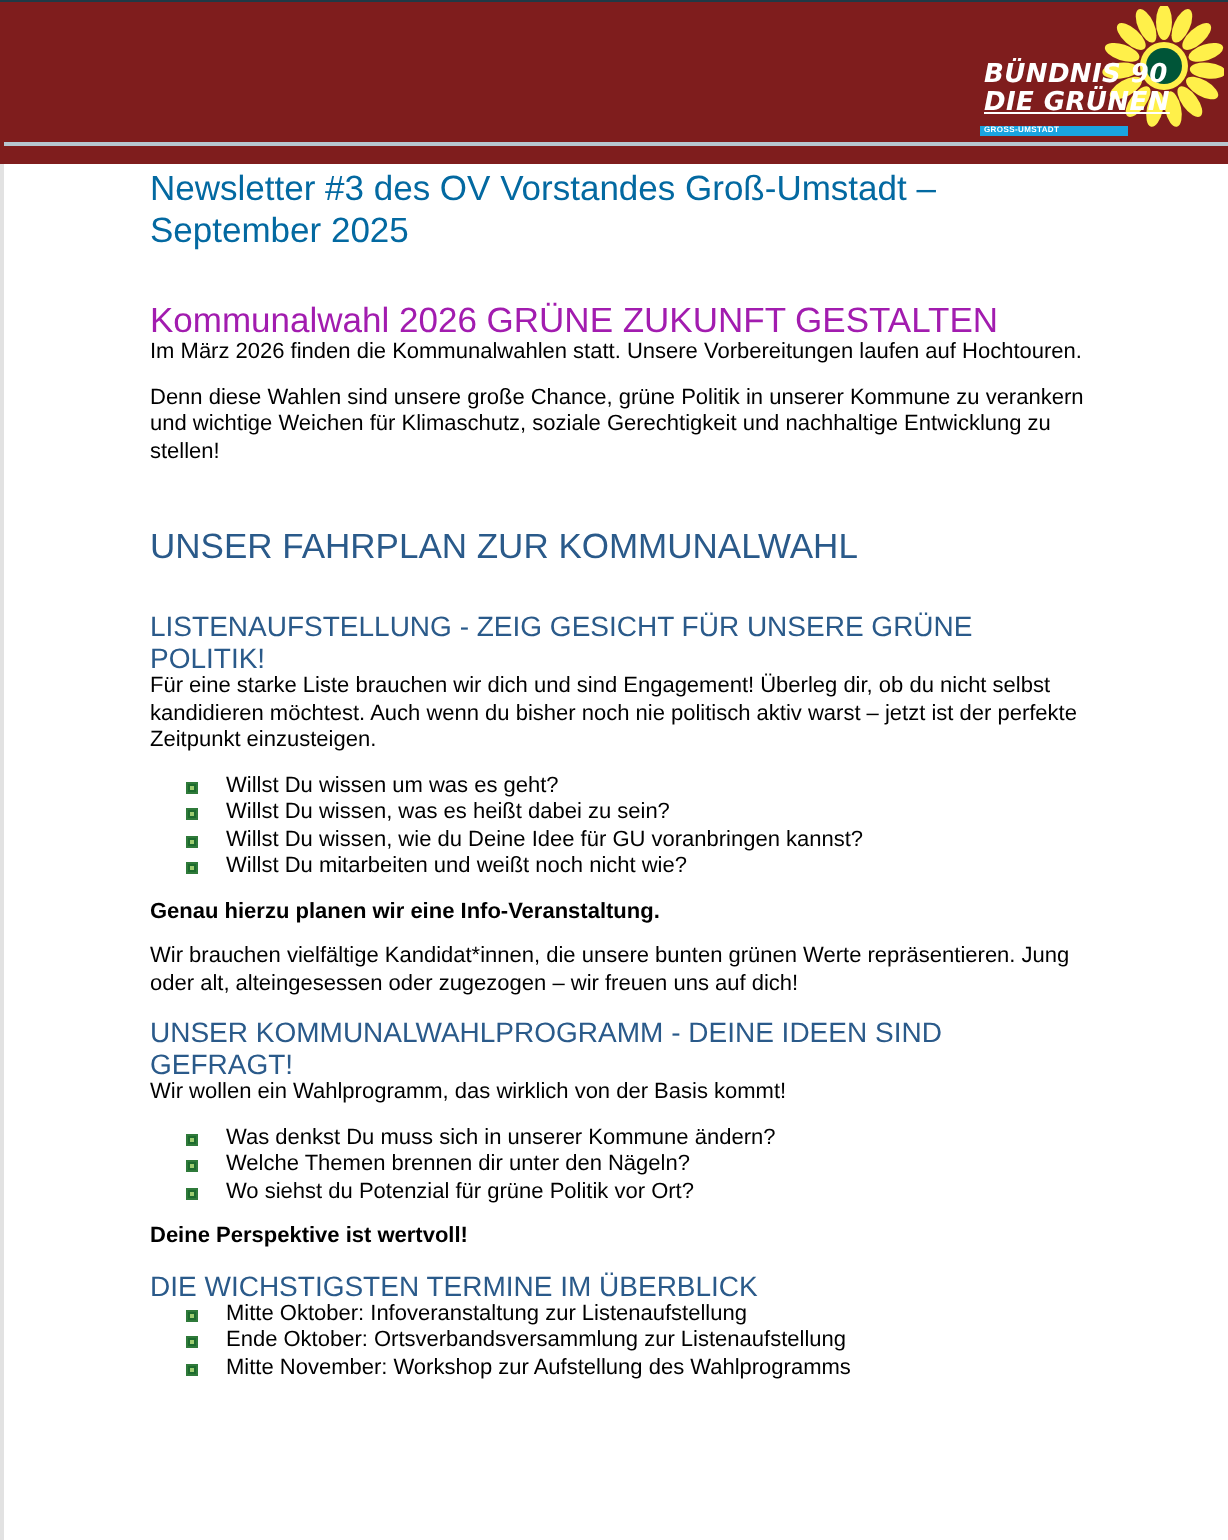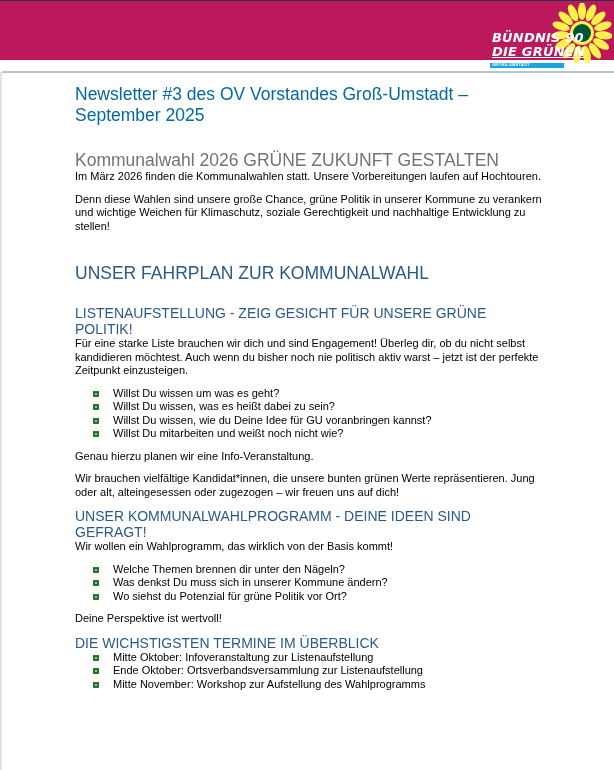--- a/index.html
+++ b/index.html
@@ -8,22 +8,22 @@
     background: #ffffff;
     font-family: "Liberation Sans", sans-serif;
     color: #000;
     position: relative;
   }
   .page-edge {
     position: absolute; left: 0; top: 72px; bottom: 0; width: 2px;
     background: #e2e2e2;
   }
   .header {
-    position: absolute; left: 0; top: 0; width: 614px; height: 60px;
-    background: #be185d;
+    position: absolute; left: 0; top: 0; width: 614px; height: 82px;
+    background: #7f1d1d;
     border-top: 1px solid #1f3a46;
     box-sizing: border-box;
   }
   .header-rule {
     position: absolute; left: 2px; top: 71px; width: 612px; height: 2px;
     background: #b7c6cf;
   }
   .logo {
     position: absolute; left: 484px; top: 0; width: 130px; height: 72px;
   }
@@ -48,36 +48,36 @@
 
   .content {
     position: absolute; left: 75px; top: 84px; width: 470px;
     font-size: 11px; line-height: 13.5px;
   }
   .title {
     color: #0369a1; font-size: 17.5px; line-height: 21px; margin: 0;
     font-weight: normal;
   }
   .h1 {
-    color: #737373; font-size: 17.5px; line-height: 20px; margin: 24px 0 0 0;
+    color: #a21caf; font-size: 17.5px; line-height: 20px; margin: 24px 0 0 0;
     font-weight: normal;
   }
   .h1b {
     color: #2a5a8a; font-size: 17.5px; line-height: 20px; margin: 30px 0 0 0;
     font-weight: normal;
   }
   .h2 {
     color: #2a5a8a; font-size: 14px; line-height: 16px; margin: 22px 0 0 0;
     font-weight: normal;
   }
   .h2.tight { margin-top: 9px; }
   .h2.tight2 { margin-top: 9px; }
   p { margin: 0; }
   p.gap { margin-top: 9px; }
-  p.bold { font-weight: normal; }
+  p.bold { font-weight: bold; }
   ul.bullets {
     list-style: none; margin: 9px 0 0 0; padding: 0 0 0 18px;
   }
   ul.bullets.tightlist { margin-top: 0; }
   ul.bullets li {
     position: relative; padding-left: 20px; line-height: 13.5px;
   }
   ul.bullets li .bullet {
     position: absolute; left: 0; top: 4px; width: 6px; height: 6px;
     background: #1c6b2e; box-sizing: border-box;
@@ -143,22 +143,22 @@
     <li><span class="bullet"></span><span>Willst Du wissen, was es heißt dabei zu sein?</span></li>
     <li><span class="bullet"></span><span>Willst Du wissen, wie du Deine Idee für GU voranbringen kannst?</span></li>
     <li><span class="bullet"></span><span>Willst Du mitarbeiten und weißt noch nicht wie?</span></li>
   </ul>
   <p class="gap bold">Genau hierzu planen wir eine Info-Veranstaltung.</p>
   <p class="gap">Wir brauchen vielfältige Kandidat*innen, die unsere bunten grünen Werte repräsentieren. Jung oder alt, alteingesessen oder zugezogen – wir freuen uns auf dich!</p>
 
   <h3 class="h2 tight">UNSER KOMMUNALWAHLPROGRAMM - DEINE IDEEN SIND GEFRAGT!</h3>
   <p>Wir wollen ein Wahlprogramm, das wirklich von der Basis kommt!</p>
   <ul class="bullets">
+    <li><span class="bullet"></span><span>Was denkst Du muss sich in unserer Kommune ändern?</span></li>
     <li><span class="bullet"></span><span>Welche Themen brennen dir unter den Nägeln?</span></li>
-    <li><span class="bullet"></span><span>Was denkst Du muss sich in unserer Kommune ändern?</span></li>
     <li><span class="bullet"></span><span>Wo siehst du Potenzial für grüne Politik vor Ort?</span></li>
   </ul>
   <p class="gap bold">Deine Perspektive ist wertvoll!</p>
 
   <h3 class="h2 tight2">DIE WICHSTIGSTEN TERMINE IM ÜBERBLICK</h3>
   <ul class="bullets tightlist">
     <li><span class="bullet"></span><span>Mitte Oktober: Infoveranstaltung zur Listenaufstellung</span></li>
     <li><span class="bullet"></span><span>Ende Oktober: Ortsverbandsversammlung zur Listenaufstellung</span></li>
     <li><span class="bullet"></span><span>Mitte November: Workshop zur Aufstellung des Wahlprogramms</span></li>
   </ul>

